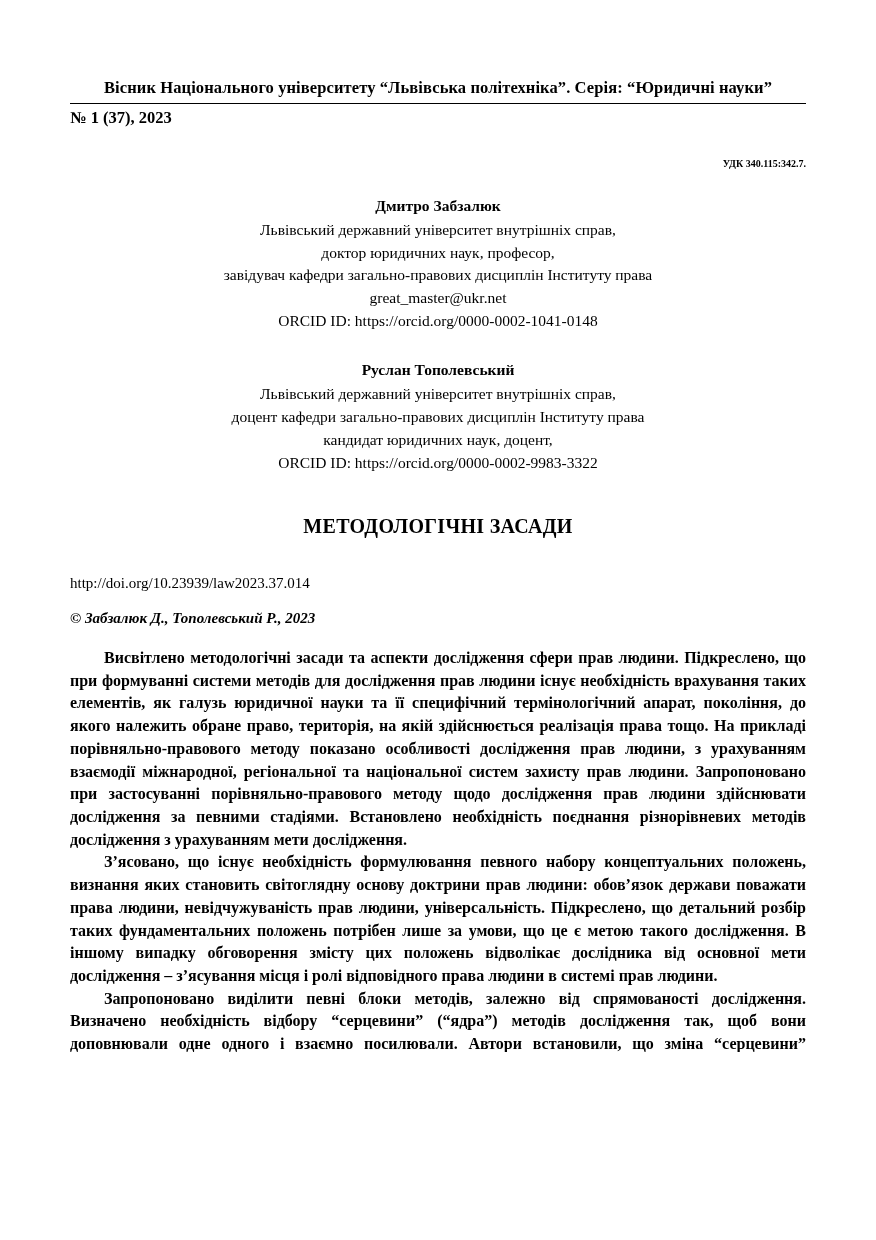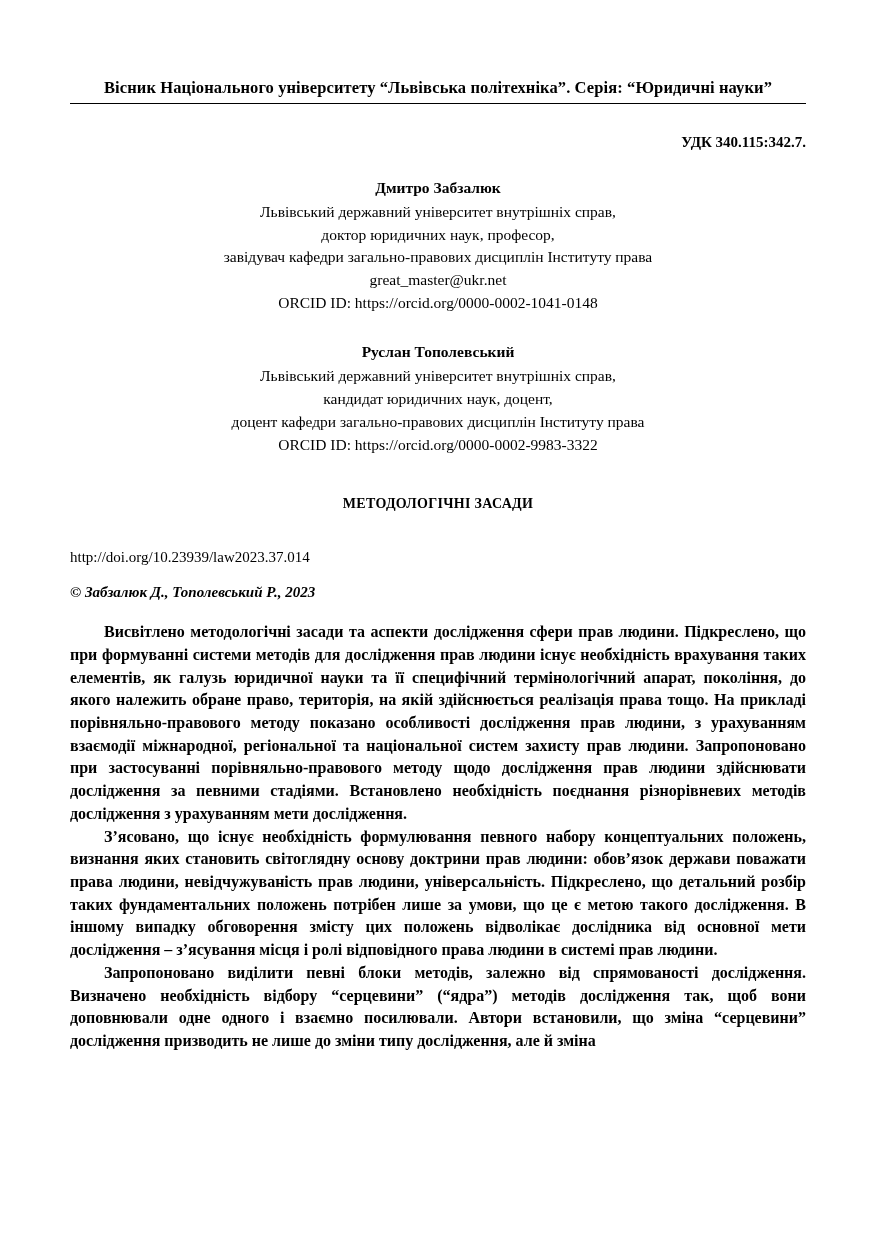--- a/index.html
+++ b/index.html
@@ -36,42 +36,42 @@
     margin: 4px 0 4px 0;
   }
   .issue-line {
     font-weight: bold;
     font-size: 16.5px;
     text-align: left;
     margin-top: 3px;
   }
   .udc {
     font-weight: bold;
-    font-size: 15px;
+    font-size: 10px;
     text-align: right;
     margin-top: 30px;
   }
   .author-block {
     text-align: center;
     font-size: 15.5px;
     line-height: 1.48;
     margin-top: 26px;
   }
   .author-block .author-name {
     font-weight: bold;
     display: block;
     margin-bottom: 1px;
   }
   .author-block .aff-line {
     display: block;
   }
   .title {
     text-align: center;
     font-weight: bold;
-    font-size: 14px;
+    font-size: 20px;
     line-height: 1.3;
     margin-top: 38px;
     letter-spacing: 0.3px;
   }
   .title .line {
     display: block;
   }
   .doi {
     font-size: 15px;
     margin-top: 36px;
@@ -118,37 +118,38 @@
 </style>
 </head>
 <body>
 
 <div class="page">
 
   <div class="content">
 
     <div class="running-head">Вісник Національного університету “Львівська політехніка”. Серія: “Юридичні науки”</div>
     <hr class="rule">
+    <div class="issue-line">№ 1 (37), 2023</div>
 
     <div class="udc">УДК 340.115:342.7.</div>
 
     <div class="author-block">
       <span class="author-name">Дмитро Забзалюк</span>
       <span class="aff-line">Львівський державний університет внутрішніх справ,</span>
       <span class="aff-line">доктор юридичних наук, професор,</span>
       <span class="aff-line">завідувач кафедри загально-правових дисциплін Інституту права</span>
       <span class="aff-line">great_master@ukr.net</span>
       <span class="aff-line">ORCID ID: https://orcid.org/0000-0002-1041-0148</span>
     </div>
 
     <div class="author-block">
       <span class="author-name">Руслан Тополевський</span>
       <span class="aff-line">Львівський державний університет внутрішніх справ,</span>
+      <span class="aff-line">доцент кафедри загально-правових дисциплін Інституту права</span>
       <span class="aff-line">кандидат юридичних наук, доцент,</span>
-      <span class="aff-line">доцент кафедри загально-правових дисциплін Інституту права</span>
       <span class="aff-line">ORCID ID: https://orcid.org/0000-0002-9983-3322</span>
     </div>
 
     <div class="title">
       <span class="line">МЕТОДОЛОГІЧНІ ЗАСАДИ</span>
     </div>
 
     <div class="doi">http://doi.org/10.23939/law2023.37.014</div>
 
     <div class="copyright">

